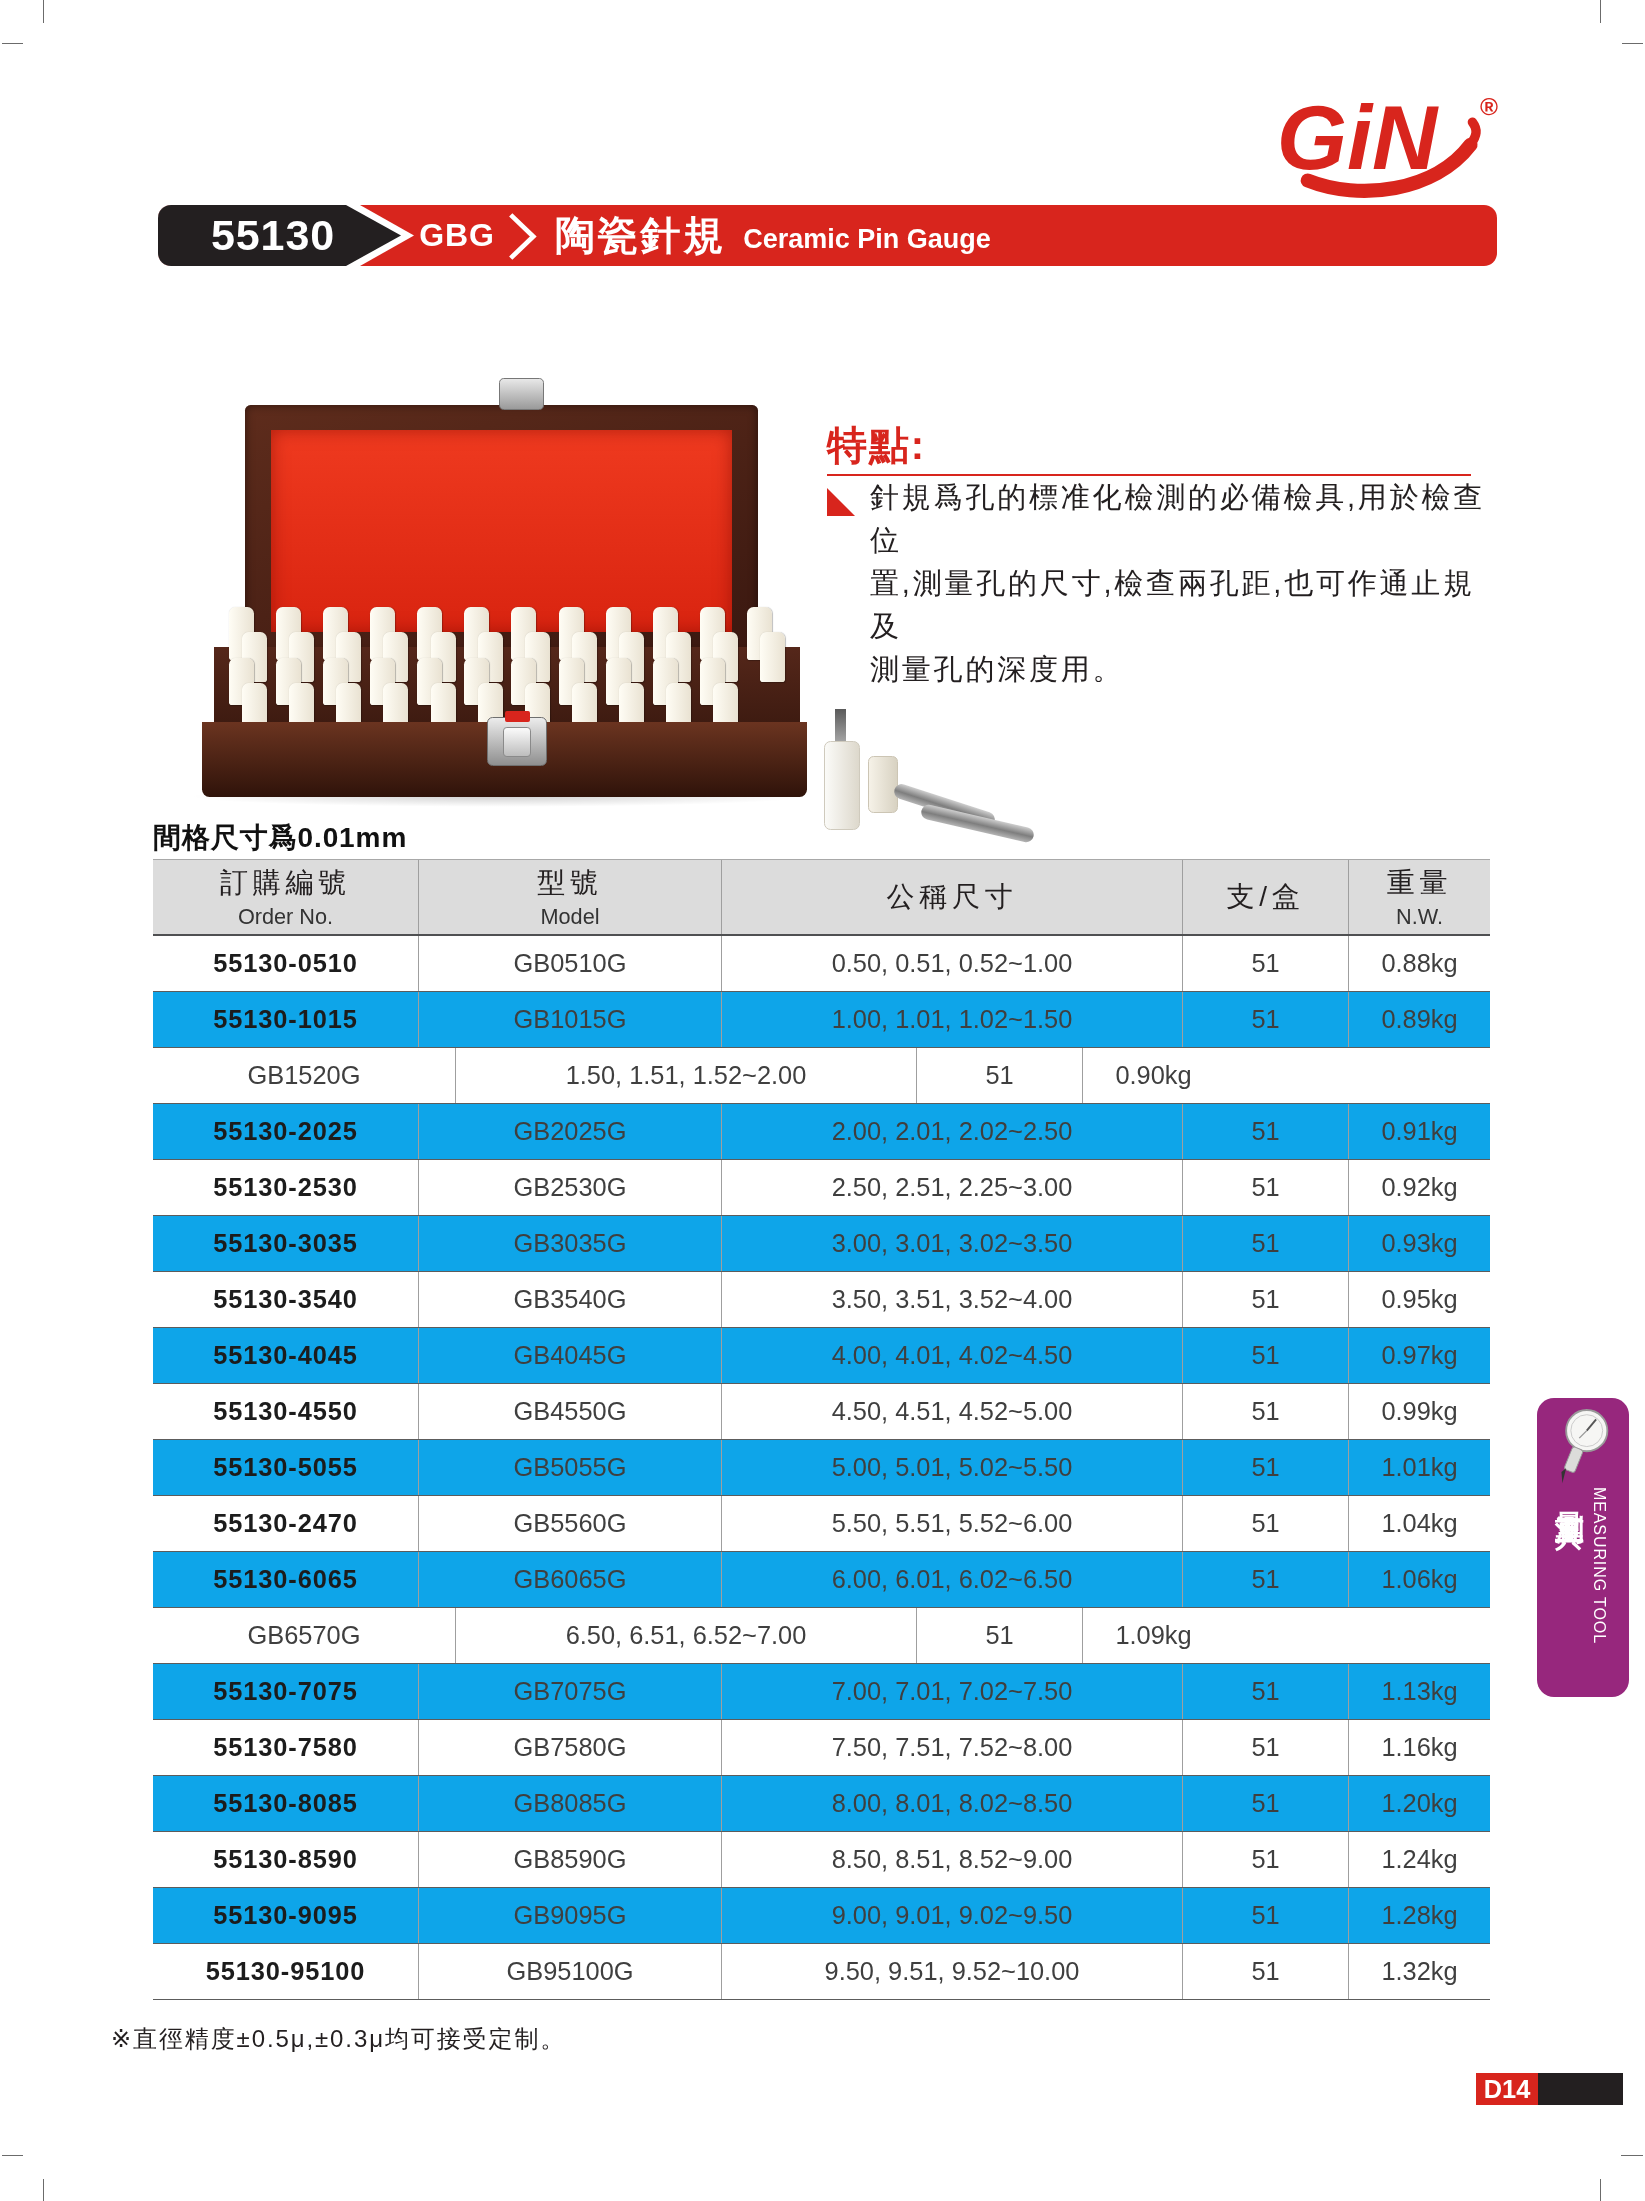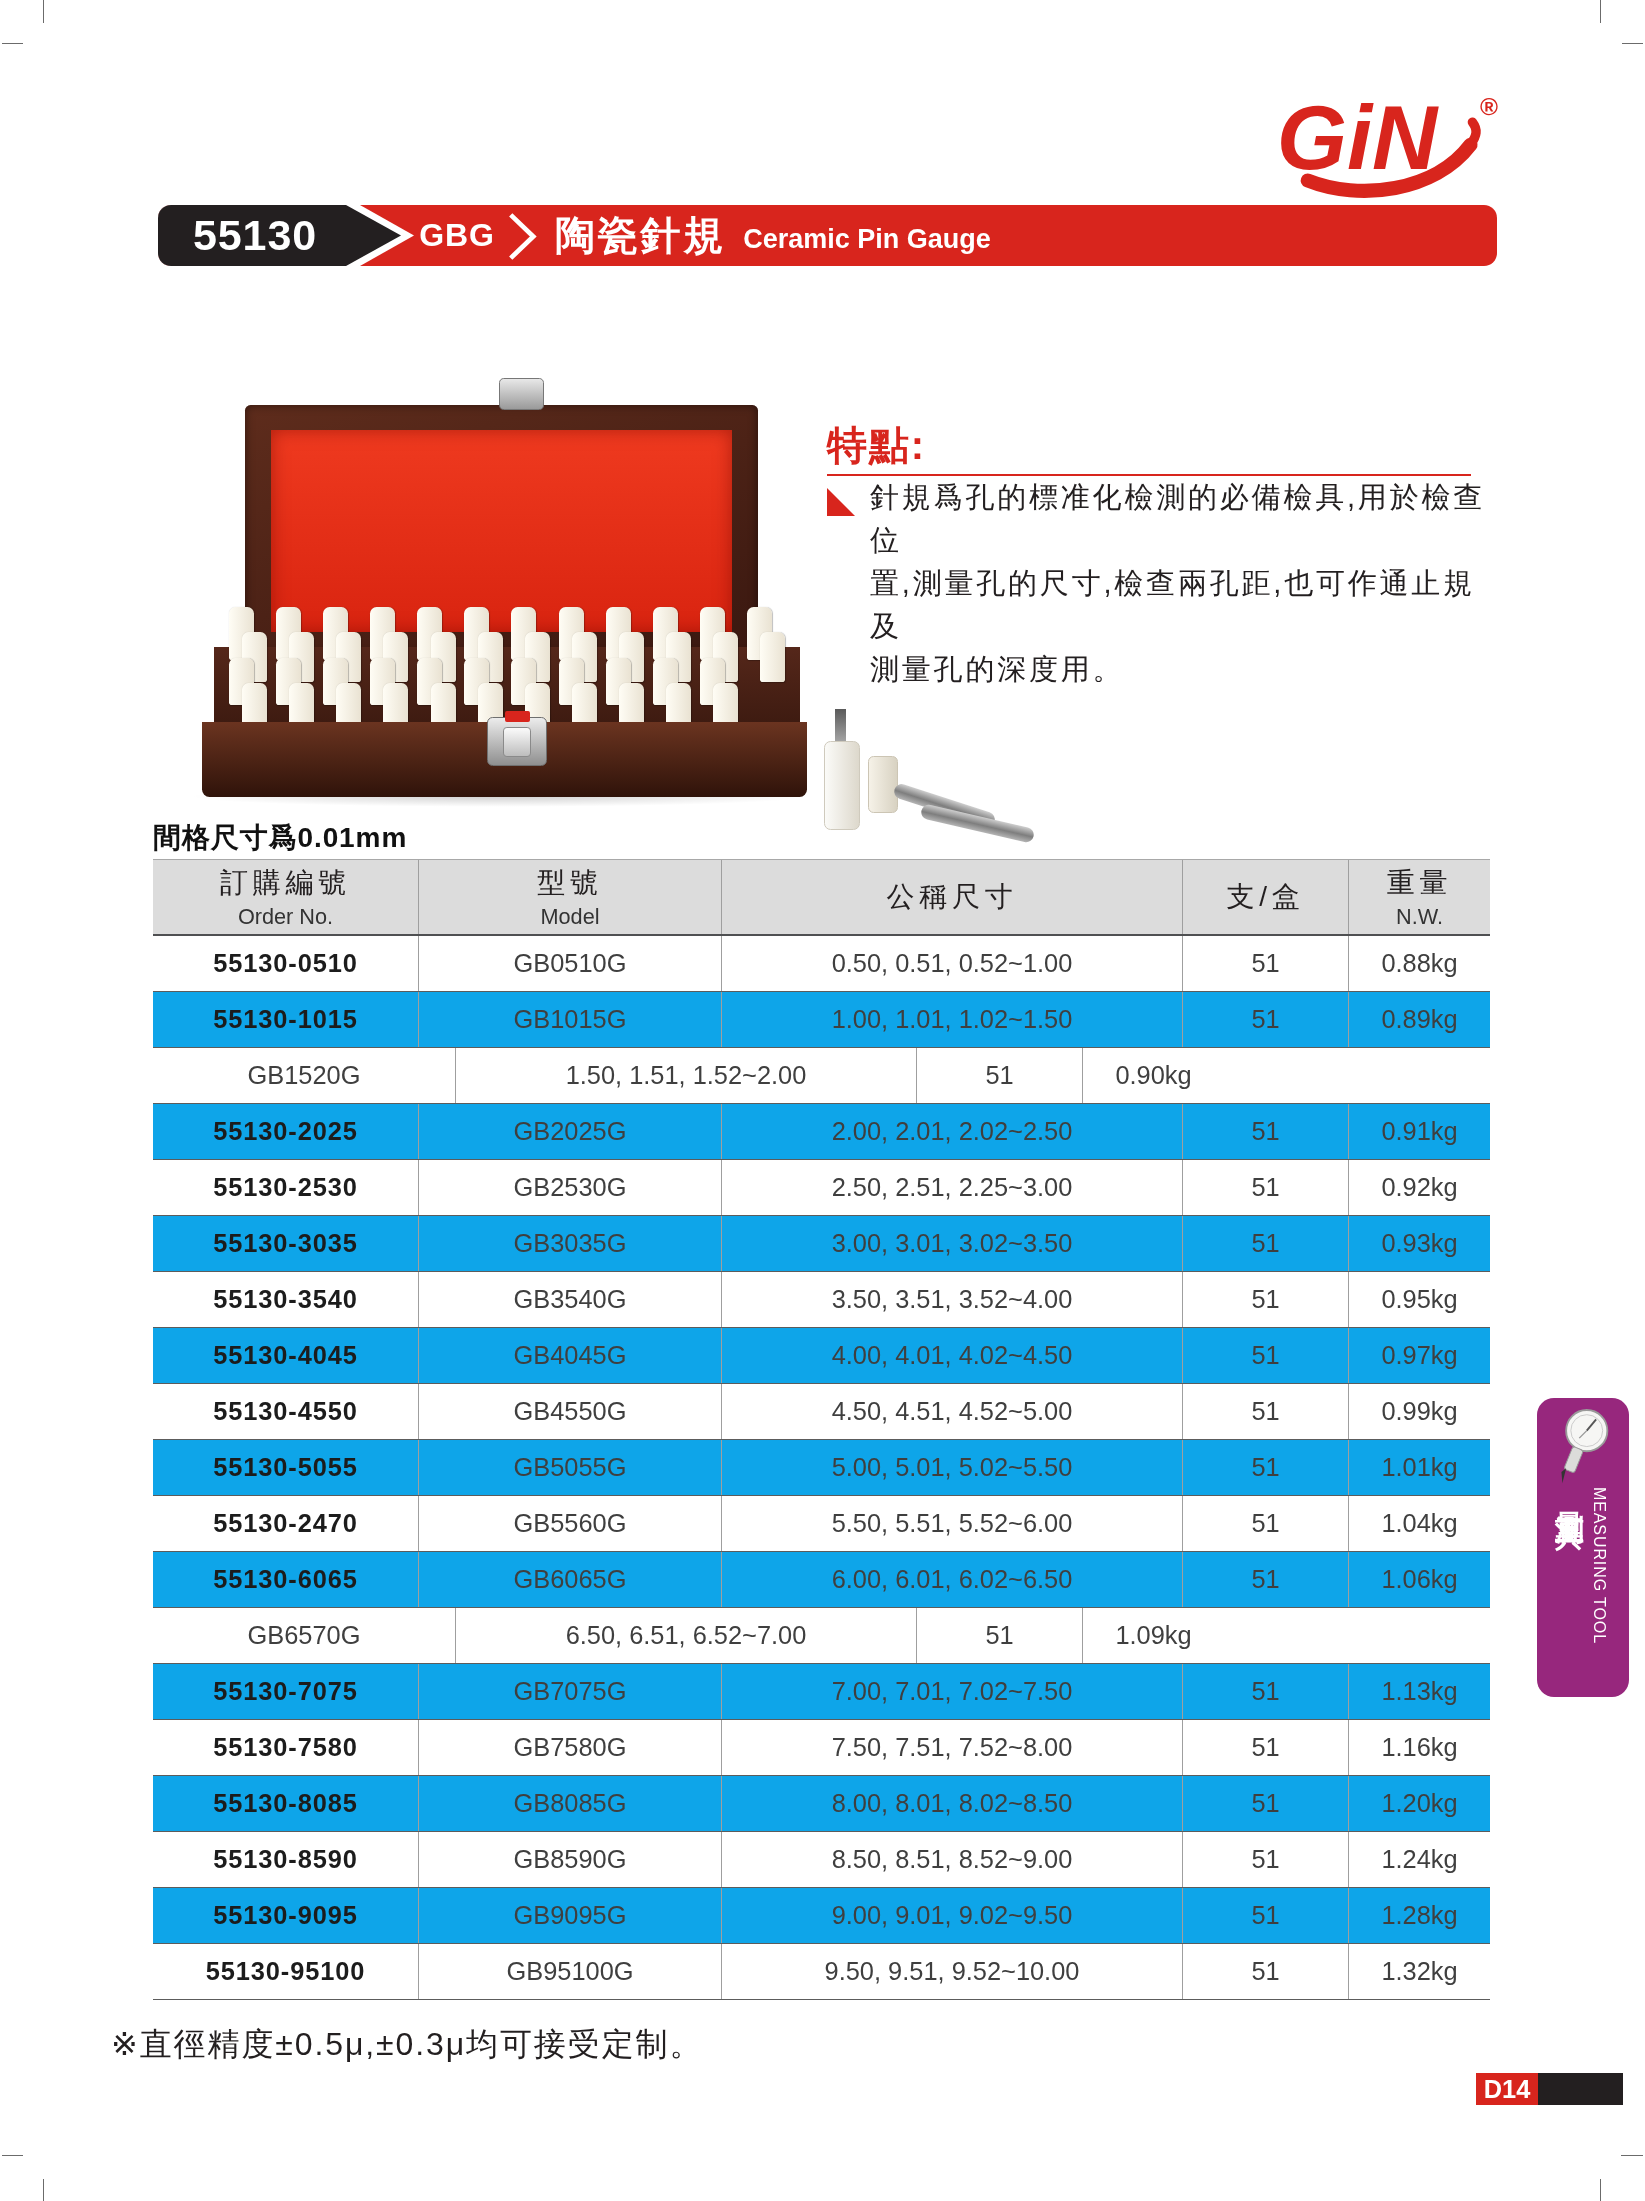--- a/index.html
+++ b/index.html
@@ -13,21 +13,21 @@
   .logo{position:absolute;left:1256px;top:75px;width:254px;height:132px;}
 
   
   .banner{position:absolute;left:158px;top:205px;width:1339px;height:61px;
           background:#d8251d;border-radius:13px;}
   .banner .white-arrow{position:absolute;left:0;top:0;width:256px;height:100%;background:#fff;
           clip-path:polygon(0 0,202px 0,100% 50%,202px 100%,0 100%);border-radius:13px 0 0 13px;}
   .banner .black-arrow{position:absolute;left:0;top:0;width:243px;height:100%;background:#231f20;
           clip-path:polygon(0 0,188px 0,100% 50%,188px 100%,0 100%);border-radius:13px 0 0 13px;}
   .banner .code{position:absolute;left:0;top:0;width:194px;height:61px;line-height:61px;
-          text-align:center;color:#fff;font-size:43px;font-weight:bold;letter-spacing:0.9px;}
+          text-align:center;color:#fff;font-size:43px;font-weight:bold;letter-spacing:0.9px;padding-left:18px;}
   .banner .series{position:absolute;left:247px;top:0;width:104px;height:61px;line-height:61px;
           text-align:center;color:#fff;font-size:32px;font-weight:bold;letter-spacing:0.9px;}
   .banner .chev{position:absolute;left:347px;top:7.5px;}
   .banner .titles{position:absolute;left:397px;top:0;height:61px;display:flex;align-items:center;}
   .banner .t-zh{color:#fff;font-size:40px;font-weight:bold;letter-spacing:2.8px;}
   .banner .t-en{color:#fff;font-size:27px;font-weight:bold;margin-left:17px;position:relative;top:3.8px;}
 
   
   .photo{position:absolute;left:174px;top:372px;width:847px;height:452px;}
   .photo .shadow{position:absolute;left:14px;top:414px;width:621px;height:21px;border-radius:50%;
@@ -77,21 +77,21 @@
   .hen{font-size:21.7px;color:#333;margin-top:1.9px;}
   .trow{display:flex;height:56px;border-bottom:1.9px solid #5c5c5c;box-sizing:border-box;background:#fff;}
   .trow.alt{background:#0ea5e9;}
   .tcell{display:flex;align-items:center;justify-content:center;font-size:25.4px;color:#3f3f3f;box-sizing:border-box;}
   .c1{width:266px;border-right:0.9px solid #9f9f9f;}
   .c2{width:303px;border-right:0.9px solid #9f9f9f;}
   .c3{width:461px;border-right:0.9px solid #9f9f9f;}
   .c4{width:166px;border-right:0.9px solid #9f9f9f;}
   .c5{width:141px;}
   .cell-order{font-weight:bold;color:#1c1c1c;letter-spacing:0.9px;}
-  .note-below{position:absolute;left:111px;top:2023px;font-size:32px;color:#231f20;letter-spacing:1.9px;}
+  .note-below{position:absolute;left:111px;top:2023px;font-size:24px;color:#231f20;letter-spacing:1.9px;}
 
   
   .side-tab{position:absolute;left:1537px;top:1398px;width:92px;height:299px;background:#97277d;border-radius:17px;}
   .tab-gauge{position:absolute;left:16px;top:7.5px;}
   .tab-zh{position:absolute;left:13px;top:90px;writing-mode:vertical-rl;text-orientation:upright;
           color:#fff;font-size:29px;letter-spacing:3.8px;font-weight:bold;}
   .tab-en{position:absolute;left:53px;top:89px;writing-mode:vertical-rl;
           color:#fff;font-size:16px;letter-spacing:0.9px;height:207px;}
 
   

